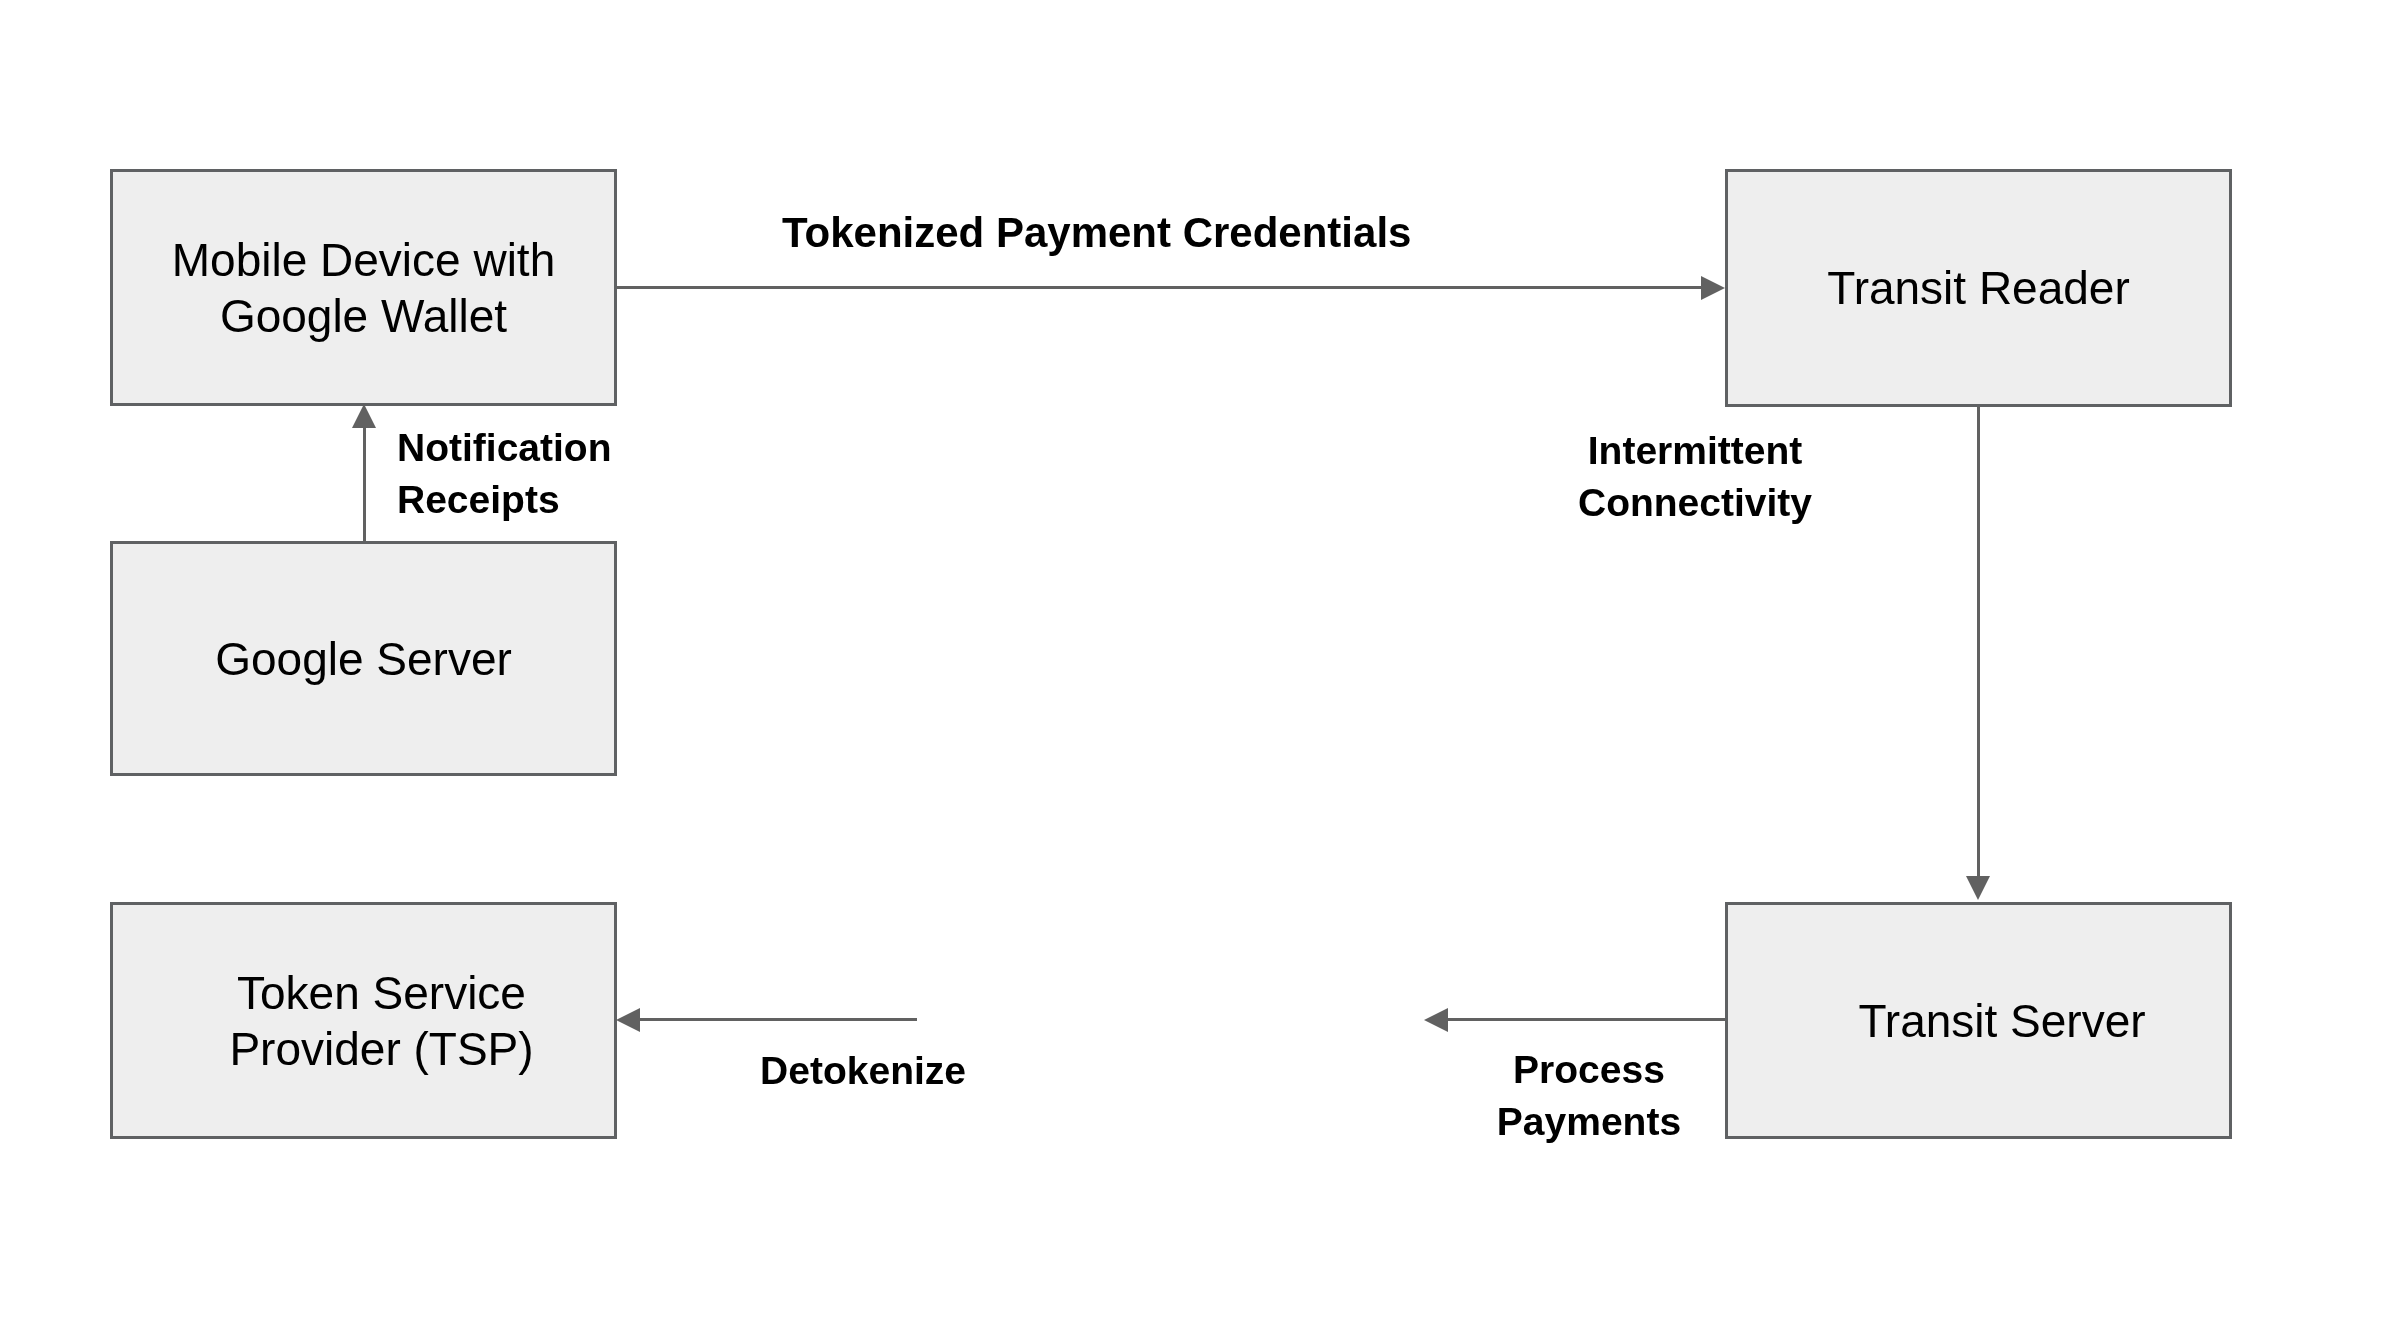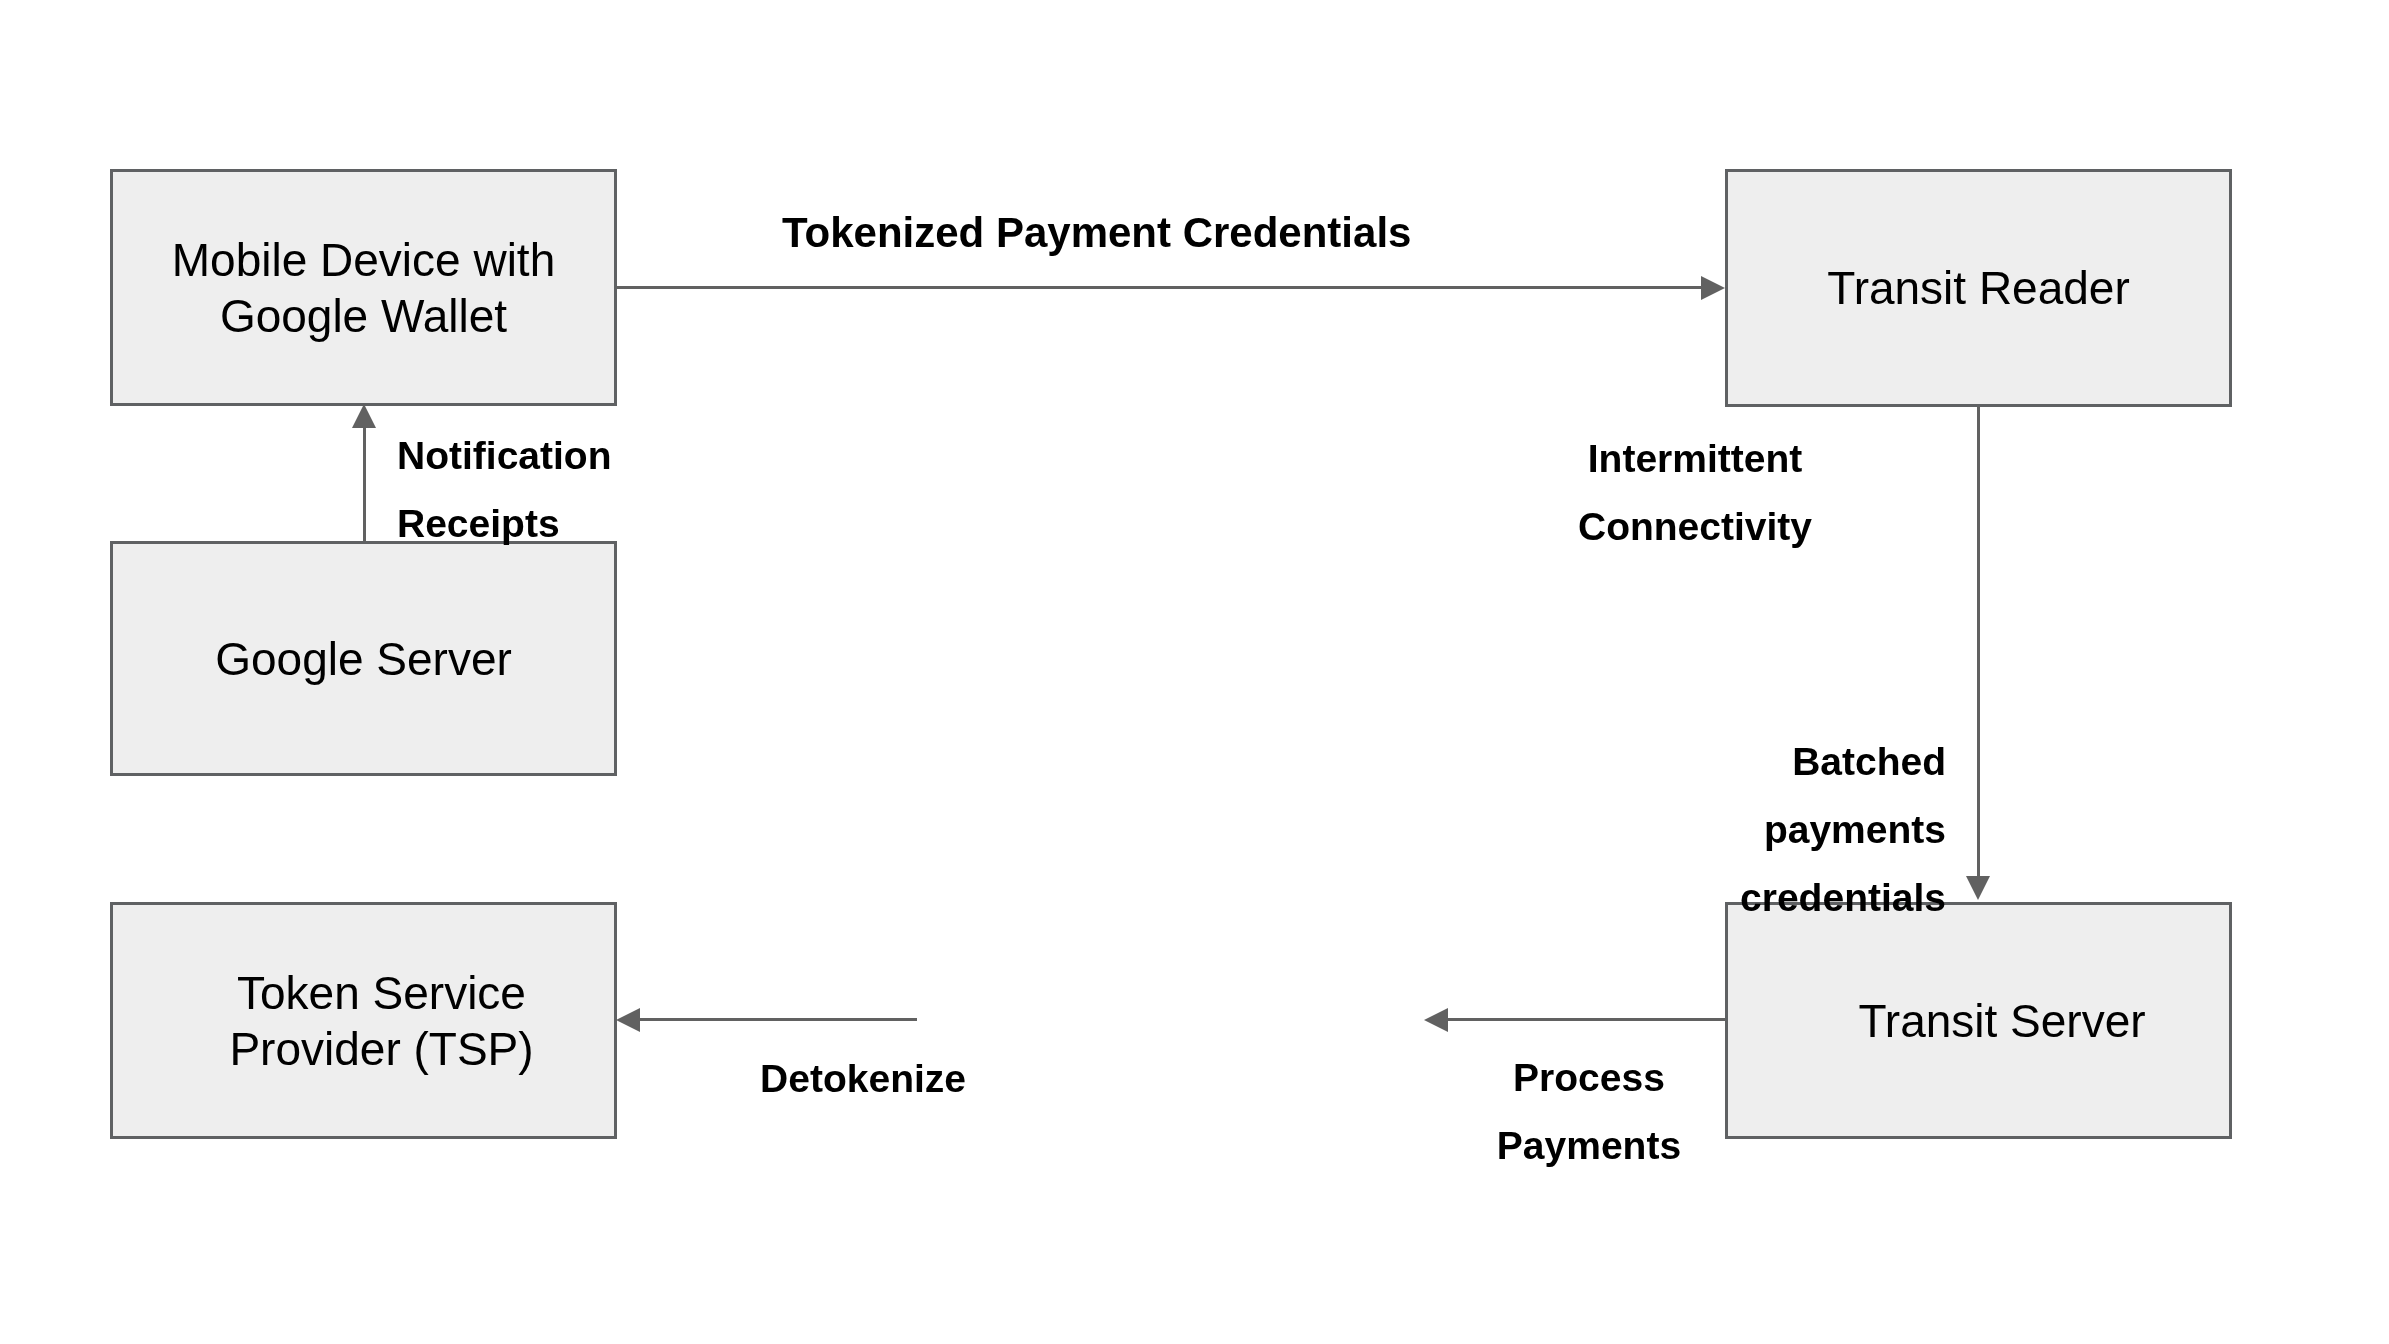--- a/index.html
+++ b/index.html
@@ -31,21 +31,21 @@
     font-size:46px;
     line-height:56px;
     color:var(--label-color);
     text-align:center;
     white-space:pre-line;
   }
   .edge-label{
     position:absolute;
     font-size:39px;
     font-weight:bold;
-    line-height:68px;
+    line-height:52px;
     color:var(--label-color);
     white-space:pre-line;
     pointer-events:none;
   }
   .edge-label.title{
     font-size:42px;
     line-height:50px;
   }
   .shaft{
     position:absolute;
@@ -110,23 +110,20 @@
 
   <div class="shaft" style="left:363px;top:380px;width:3px;height:129px;"></div>
   <div class="arrowhead up" style="left:352px;top:372px;"></div>
   <div class="edge-label" style="left:397px;top:390px;text-align:left;">Notification
 Receipts</div>
 
   <div class="shaft" style="left:1977px;top:375px;width:3px;height:473px;"></div>
   <div class="arrowhead down" style="left:1966px;top:844px;"></div>
   <div class="edge-label" style="left:1445px;top:393px;width:500px;text-align:center;">Intermittent
 Connectivity</div>
-  <div class="edge-label" style="left:1446px;top:696px;width:500px;text-align:right;">Batched
-payments
-credentials</div>
 
   <div class="shaft" style="left:638px;top:986px;width:279px;height:3px;"></div>
   <div class="arrowhead left" style="left:616px;top:976px;"></div>
   <div class="edge-label" style="left:566px;top:1013px;width:400px;text-align:right;">Detokenize</div>
 
   <div class="shaft" style="left:1446px;top:986px;width:279px;height:3px;"></div>
   <div class="arrowhead left" style="left:1424px;top:976px;"></div>
   <div class="edge-label" style="left:1389px;top:1012px;width:400px;text-align:center;">Process
 Payments</div>
 

